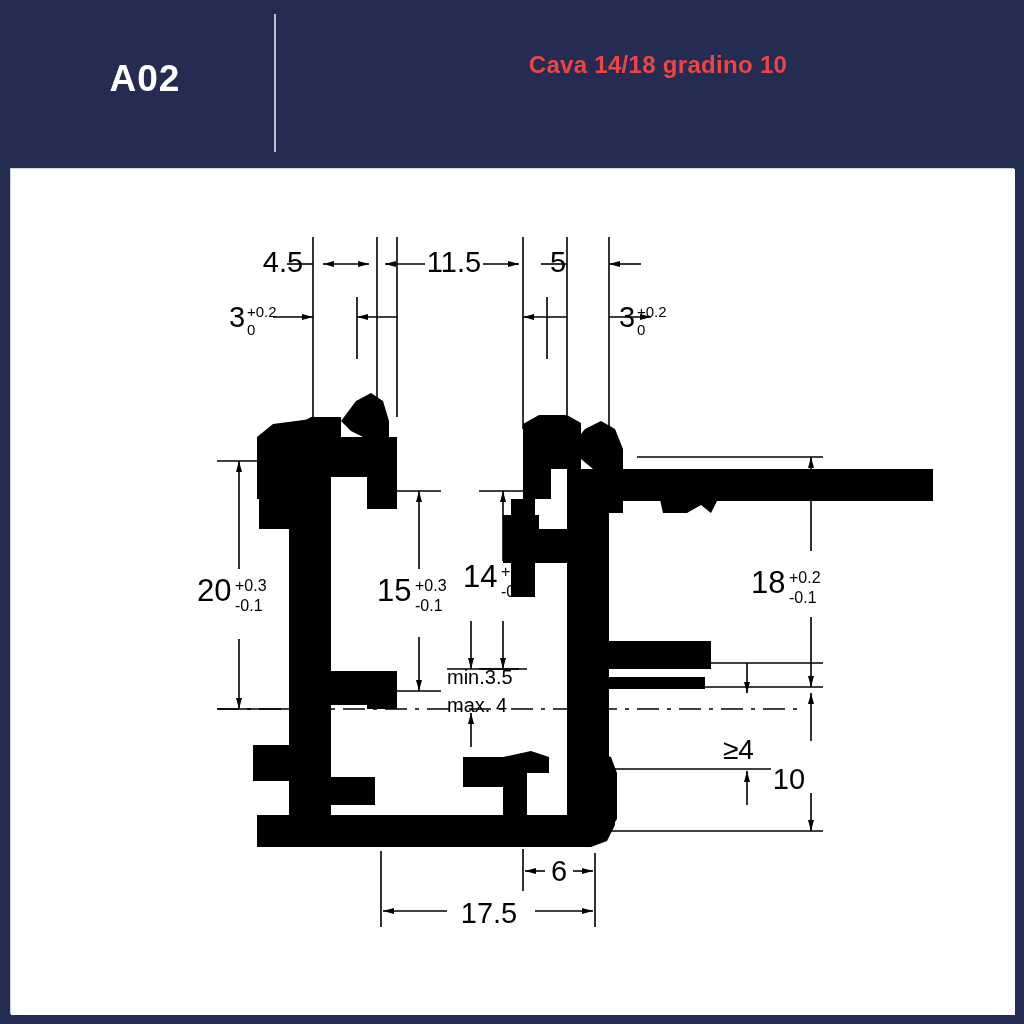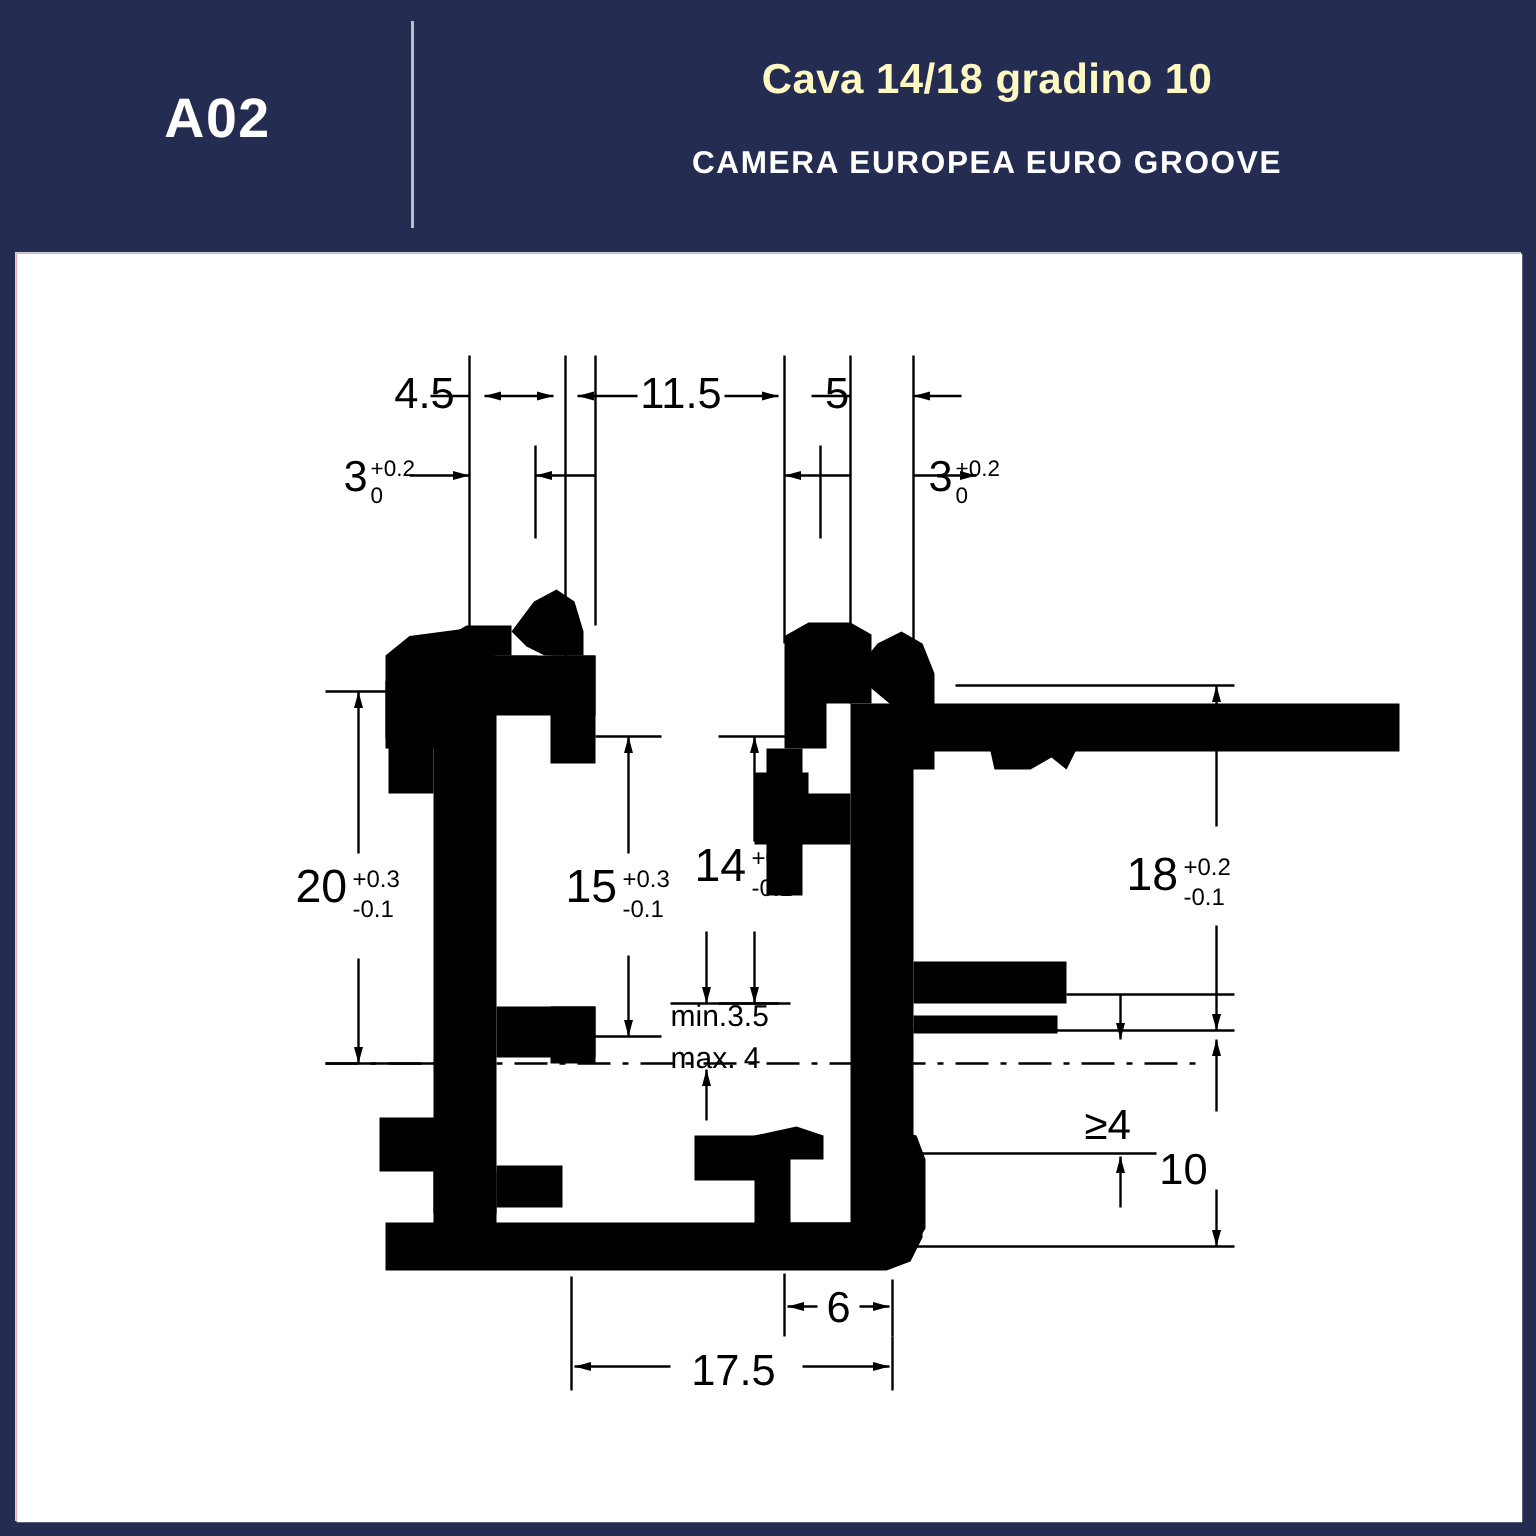--- a/index.html
+++ b/index.html
@@ -28,46 +28,45 @@
   }
   #divider{
     position:absolute;left:258px;top:14px;width:2px;height:138px;
     background:#b9bdd0;
   }
   #title-box{
     position:absolute;left:260px;top:0;width:764px;height:158px;
     display:flex;flex-direction:column;align-items:center;justify-content:center;
   }
   #title-line1{
-    color:#fef9c3;font-size:28px;font-weight:bold;letter-spacing:.3px;
+    color:#ef4444;font-size:24px;font-weight:bold;letter-spacing:.3px;
     margin-bottom:28px;
   }
   #title-line2{
     color:#ffffff;font-size:21px;font-weight:bold;letter-spacing:1.1px;
   }
   
   #frame{
     position:absolute;left:10px;top:168px;width:1004px;height:846px;
-    background:#ef4444;border:1px solid #cfd3e0;box-sizing:border-box;
+    background:#fde047;border:1px solid #cfd3e0;box-sizing:border-box;
   }
   #canvas{position:absolute;left:0;top:0;width:1004px;height:846px;}
 </style>
 </head>
 <body>
 
 <div id="page">
 
   <div id="header">
     <div id="code-box">
       <span id="code-text">A02</span>
     </div>
     <div id="divider"></div>
     <div id="title-box">
       <span id="title-line1">Cava 14/18 gradino 10</span>
-      <span id="title-line2">CAMERA EUROPEA EURO GROOVE</span>
     </div>
   </div>
 
   <div id="frame">
     <svg id="canvas" viewBox="0 0 1004 846">
       <rect x="0" y="0" width="1004" height="846" fill="#ffffff"></rect>
 
       <g fill="#000000">
 
         <path d="M 246,293 L 246,268 L 262,255 L 300,250 L 318,254 L 318,268

